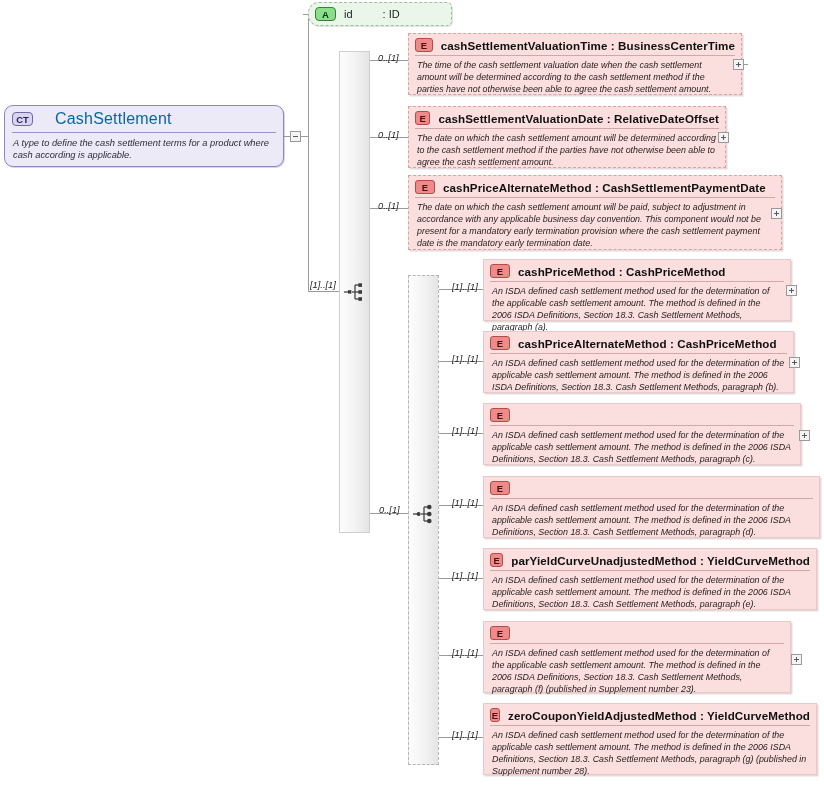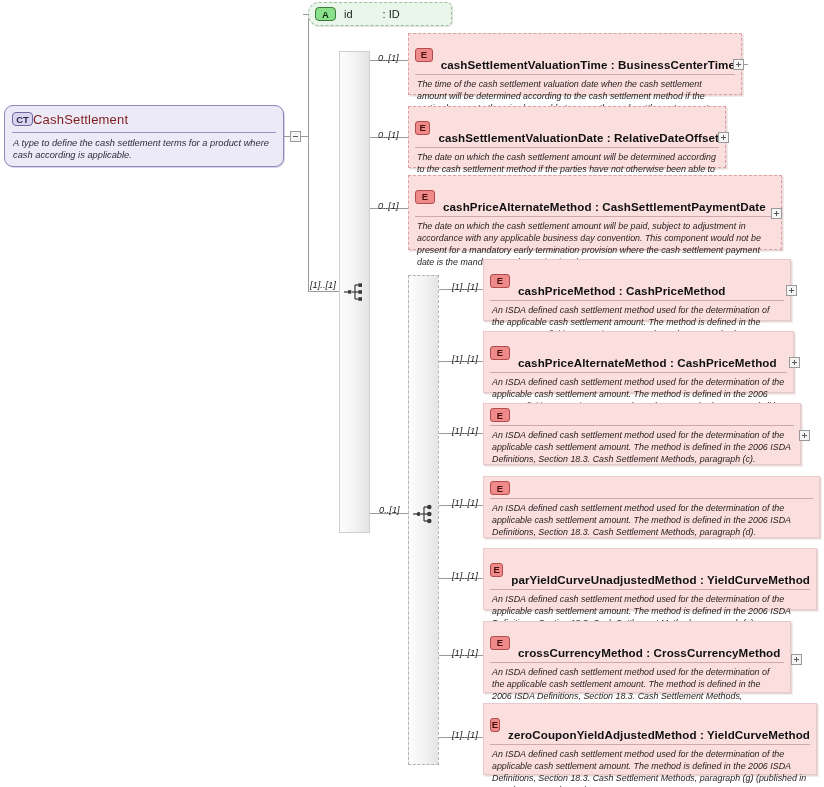--- a/index.html
+++ b/index.html
@@ -33,25 +33,25 @@
     background: #eceaf7;
     border: 1px solid #8e87c0;
     border-radius: 9px;
     box-shadow: 1px 1px 0 rgba(140,135,180,.35);
   }
   .ct-head {
     height: 26px;
     display: flex;
     align-items: center;
     padding-left: 7px;
-    gap: 0;
+    gap: 22px;
   }
   .ct-title {
-    font-size: 13px;
-    color: #7f1d1d;
+    font-size: 16px;
+    color: #0369a1;
     letter-spacing: .2px;
   }
   .badge {
     display: inline-flex;
     align-items: center;
     justify-content: center;
     width: 21px; height: 14px;
     font-size: 9.5px;
     font-weight: bold;
     border-radius: 4px;
@@ -119,21 +119,20 @@
     color: #4a1010;
     border-radius: 3px;
     width: 20px; height: 14px;
   }
   .el-title {
     font-size: 11.6px;
     font-weight: bold;
     color: #101010;
     letter-spacing: .1px;
     white-space: nowrap;
-    margin-top: 20px;
   }
   .el-rule {
     height: 1px;
     background: #cfa9a9;
     margin: 0 6px 0 6px;
   }
   .el-desc {
     font-size: 8.9px;
     font-style: italic;
     color: #241c1c;
@@ -341,21 +340,20 @@
       <span class="el-title">parYieldCurveUnadjustedMethod : YieldCurveMethod</span>
     </div>
     <div class="el-rule"></div>
     <div class="el-desc">An ISDA defined cash settlement method used for the determination of the applicable cash settlement amount. The method is defined in the 2006 ISDA Definitions, Section 18.3. Cash Settlement Methods, paragraph (e).</div>
   </div>
 
   <div class="card" style="left:452px; top:648px;">[1]..[1]</div>
   <div class="node el-box solid" style="left:483px; top:621px; width:308px; height:72px;">
     <div class="el-head">
       <span class="badge badge-e">E</span>
-      <span class="el-title">crossCurrencyMethod : CrossCurrencyMethod</span>
     </div>
     <div class="el-rule"></div>
     <div class="el-desc">An ISDA defined cash settlement method used for the determination of the applicable cash settlement amount. The method is defined in the 2006 ISDA Definitions, Section 18.3. Cash Settlement Methods, paragraph (f) (published in Supplement number 23).</div>
   </div>
   <div class="pm plus" style="left:791px; top:654px;"></div>
 
   <div class="card" style="left:452px; top:730px;">[1]..[1]</div>
   <div class="node el-box solid" style="left:483px; top:703px; width:334px; height:72px;">
     <div class="el-head">
       <span class="badge badge-e">E</span>

